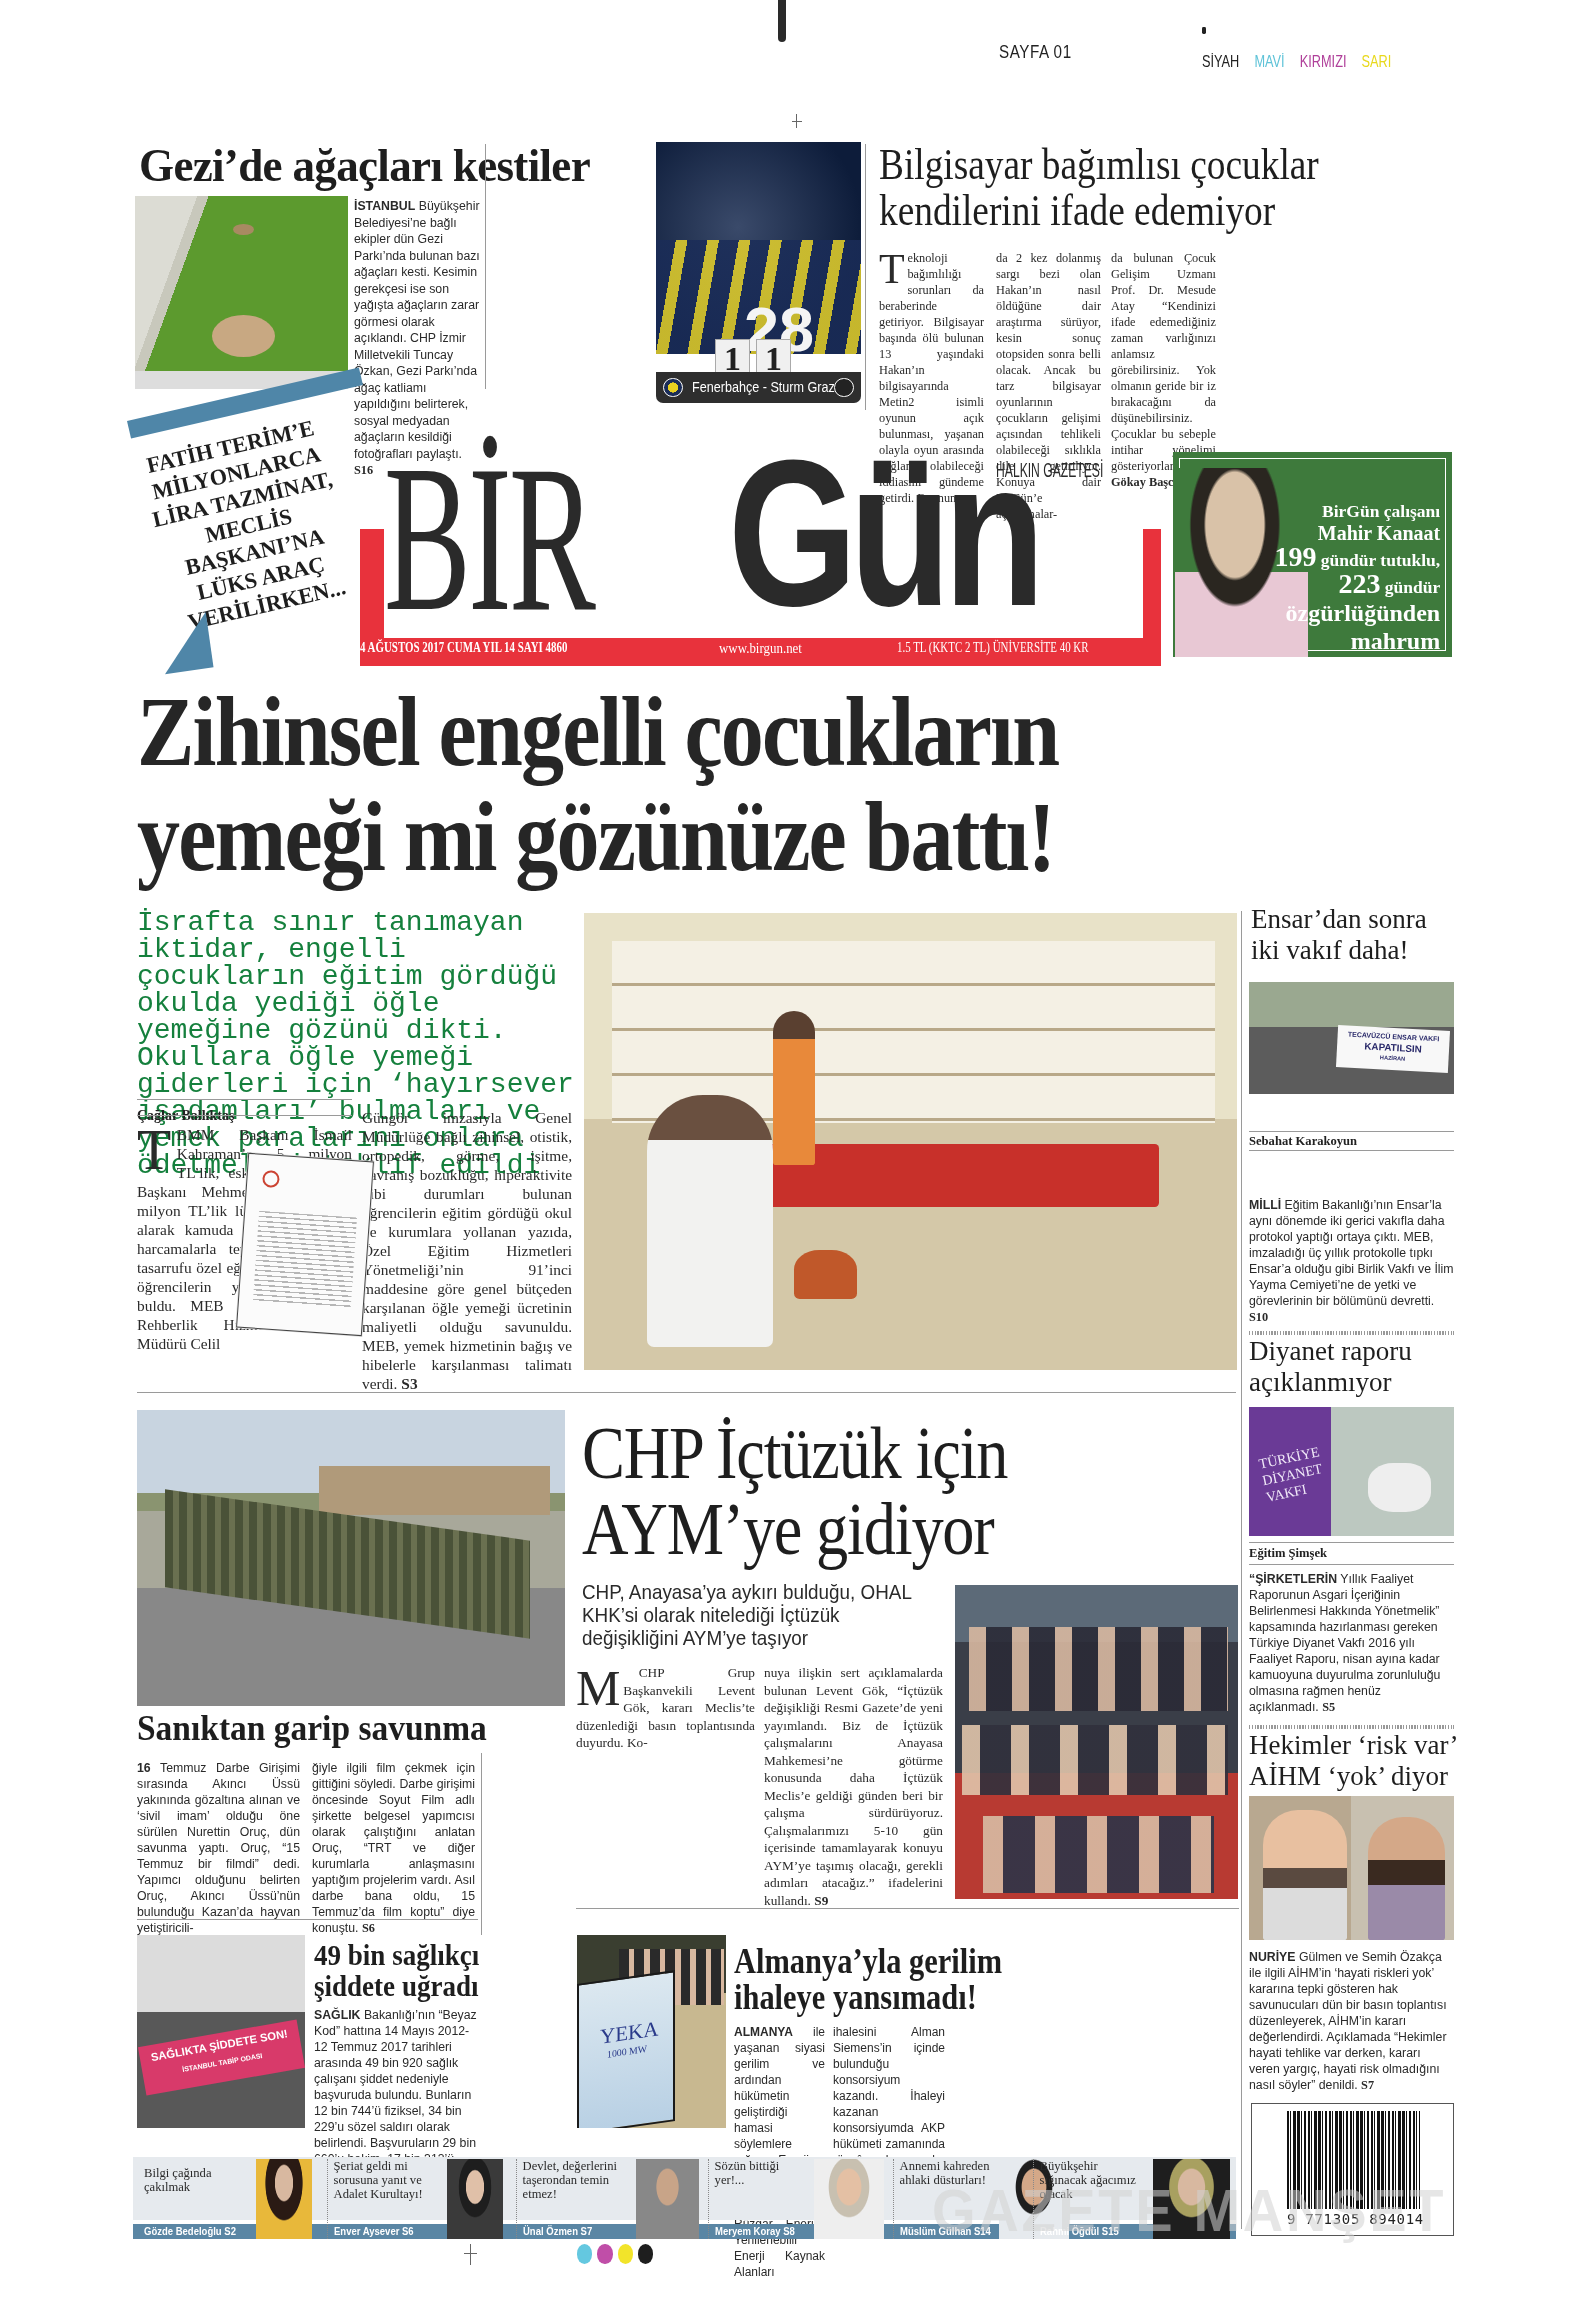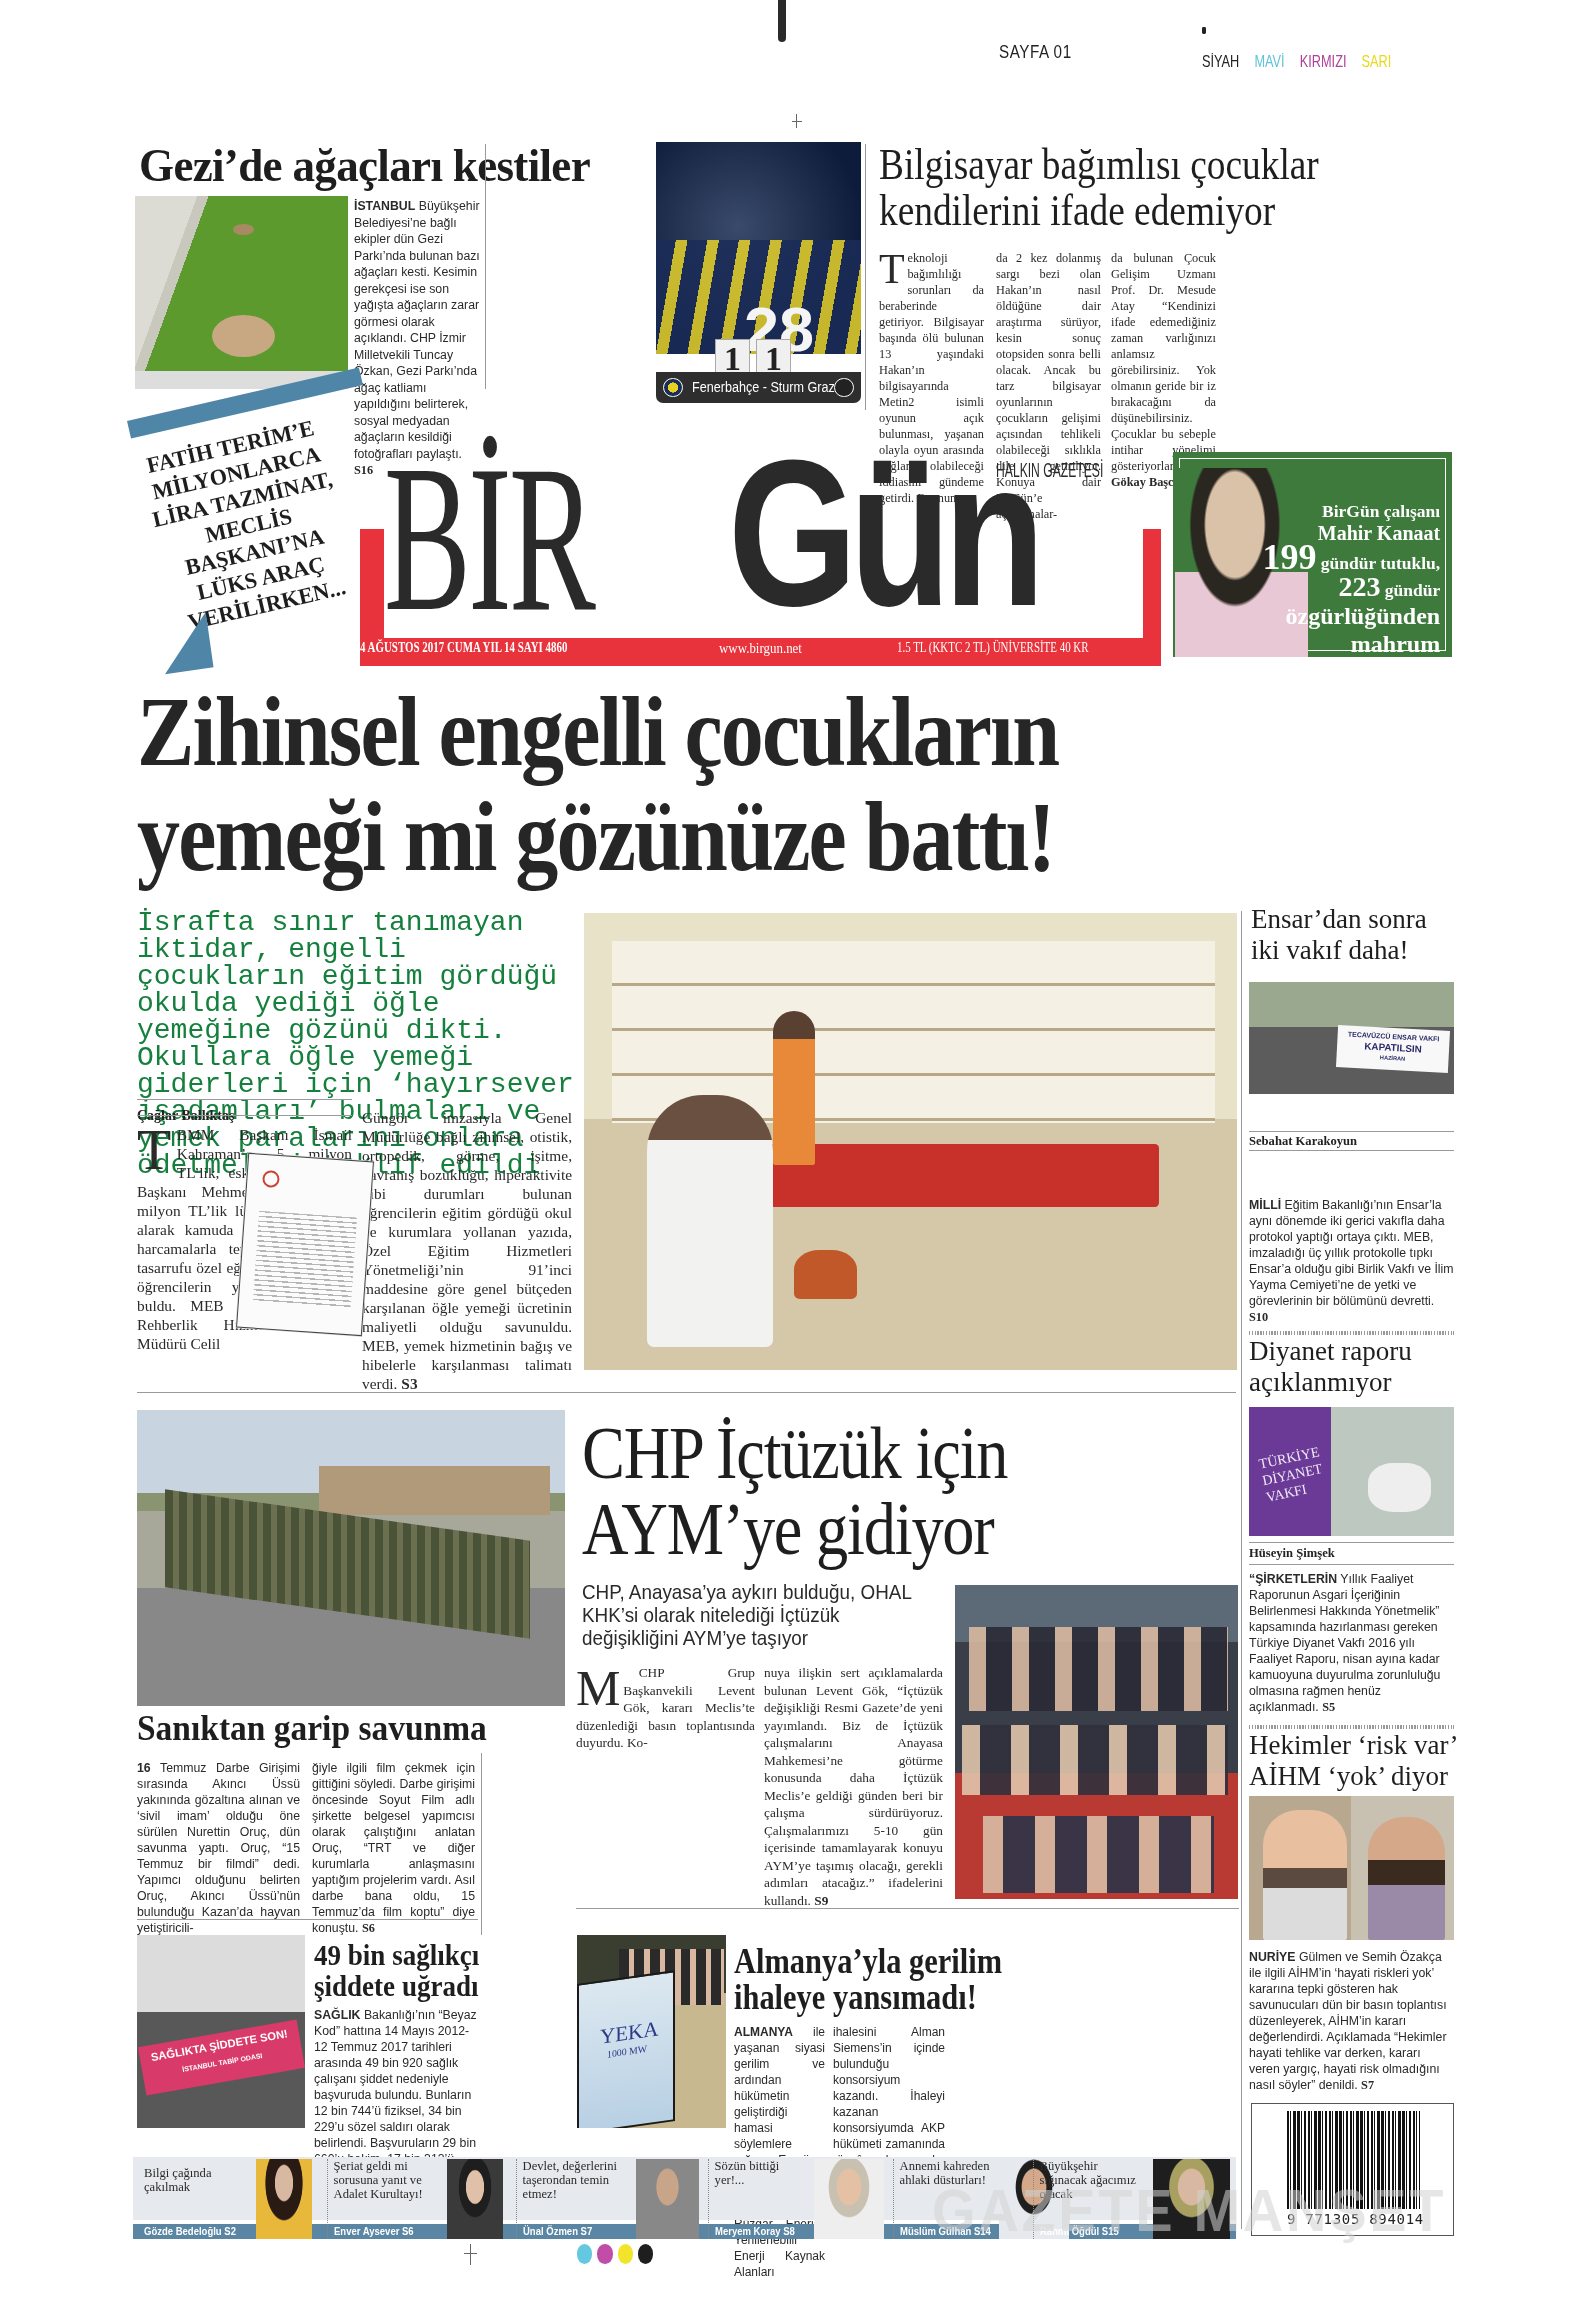--- a/index.html
+++ b/index.html
@@ -94,21 +94,21 @@
 <div class="abs sans" style="left:996px;top:459px;font-size:19.6px;color:#2a2a2a;white-space:nowrap;transform:scaleX(0.62);transform-origin:left top;">HALKIN GAZETESİ</div>
 <div class="abs serif" style="left:360px;top:640px;font-size:14px;color:#fff;font-weight:bold;white-space:nowrap;transform:scaleX(0.78);transform-origin:left top;">4 AĞUSTOS 2017 CUMA YIL 14 SAYI 4860</div>
 <div class="abs serif" style="left:719px;top:640px;font-size:14.7px;color:#fff;white-space:nowrap;transform:scaleX(0.88);transform-origin:left top;">www.birgun.net</div>
 <div class="abs serif" style="left:897px;top:640px;font-size:14px;color:#fff;white-space:nowrap;transform:scaleX(0.78);transform-origin:left top;">1.5 TL (KKTC 2 TL) ÜNİVERSİTE 40 KR</div>
 
 <div class="abs" style="left:1173px;top:452px;width:279px;height:205px;background:#3e7a3c;border:2.1px solid #3e7a3c;outline:1.4px solid #fff;outline-offset:-7px;">
   <div class="abs" style="left:0;top:14px;width:133px;height:189px;background:radial-gradient(ellipse at 45% 30%,#d9c2a8 0 28%,#2a2620 30% 42%,transparent 44%),linear-gradient(#3e7a3c 0 55%,#e8c8d4 55%);"></div>
   <div class="abs serif" style="right:9.8px;top:46px;text-align:right;color:#fff;font-weight:bold;">
     <div style="font-size:17.5px;line-height:22.4px;">BirGün çalışanı</div>
     <div style="font-size:20px;line-height:22.4px;">Mahir Kanaat</div>
-    <div style="font-size:17.5px;line-height:24px;white-space:nowrap;"><span style="font-size:36px;">199</span> <span>gündür tutuklu,</span></div>
+    <div style="font-size:17.5px;line-height:24px;white-space:nowrap;"><span style="font-size:28px;">199</span> <span>gündür tutuklu,</span></div>
     <div style="font-size:17.5px;line-height:24px;white-space:nowrap;"><span style="font-size:28px;">223</span> <span>gündür</span></div>
     <div style="font-size:24px;line-height:28px;">özgürlüğünden</div>
     <div style="font-size:24px;line-height:28px;">mahrum</div>
   </div>
 </div>
 
 <div class="abs serif" style="left:137px;top:679px;font-size:100px;line-height:105px;font-weight:bold;color:#262626;white-space:nowrap;letter-spacing:-2.1px;transform:scaleX(0.86);transform-origin:left top;">
   <div>Zihinsel engelli çocukların</div>
   <div>yemeği mi gözünüze battı!</div>
 </div>
@@ -221,21 +221,21 @@
 </div>
 <div class="photo" style="left:1249px;top:1407px;width:205px;height:129px;background:linear-gradient(90deg,#6a3a96 0 40%,#bcc8c0 40%);">
   <div class="abs serif" style="left:12.6px;top:42px;color:#f0e8f8;font-size:14px;line-height:17px;transform:rotate(-12deg);">
     <div>TÜRKİYE</div>
     <div>DİYANET</div>
     <div>VAKFI</div>
   </div>
   <div class="abs" style="left:119px;top:56px;width:63px;height:49px;background:#eee;border-radius:40%;"></div>
 </div>
 <div class="hrule" style="left:1249px;width:205px;height:0.7px;top:1542px;"></div>
-<div class="abs byline" style="left:1249px;top:1546px;font-size:12.6px;">Hüseyin Şimşek</div>
+<div class="abs byline" style="left:1249px;top:1546px;font-size:12.6px;">Eğitim Şimşek</div>
 <div class="hrule" style="left:1249px;width:205px;height:0.7px;top:1564px;"></div>
 <div class="abs body-sans" style="left:1249px;top:1571px;width:205px;font-size:12.3px;line-height:16px;">
   <span class="lead">“ŞİRKETLERİN</span><span> Yıllık Faaliyet Raporunun Asgari İçeriğinin Belirlenmesi Hakkında Yönetmelik” kapsamında hazırlanması gereken Türkiye Diyanet Vakfı 2016 yılı Faaliyet Raporu, nisan ayına kadar kamuoyuna duyurulma zorunluluğu olmasına rağmen henüz açıklanmadı. </span><span class="ref serif">S5</span>
 </div>
 <div class="hatch" style="left:1249px;top:1725px;width:205px;"></div>
 
 <div class="abs serif" style="left:1249px;top:1730px;font-size:27px;line-height:31px;color:#1e1e1e;white-space:nowrap;">
   <div>Hekimler ‘risk var’</div>
   <div>AİHM ‘yok’ diyor</div>
 </div>

